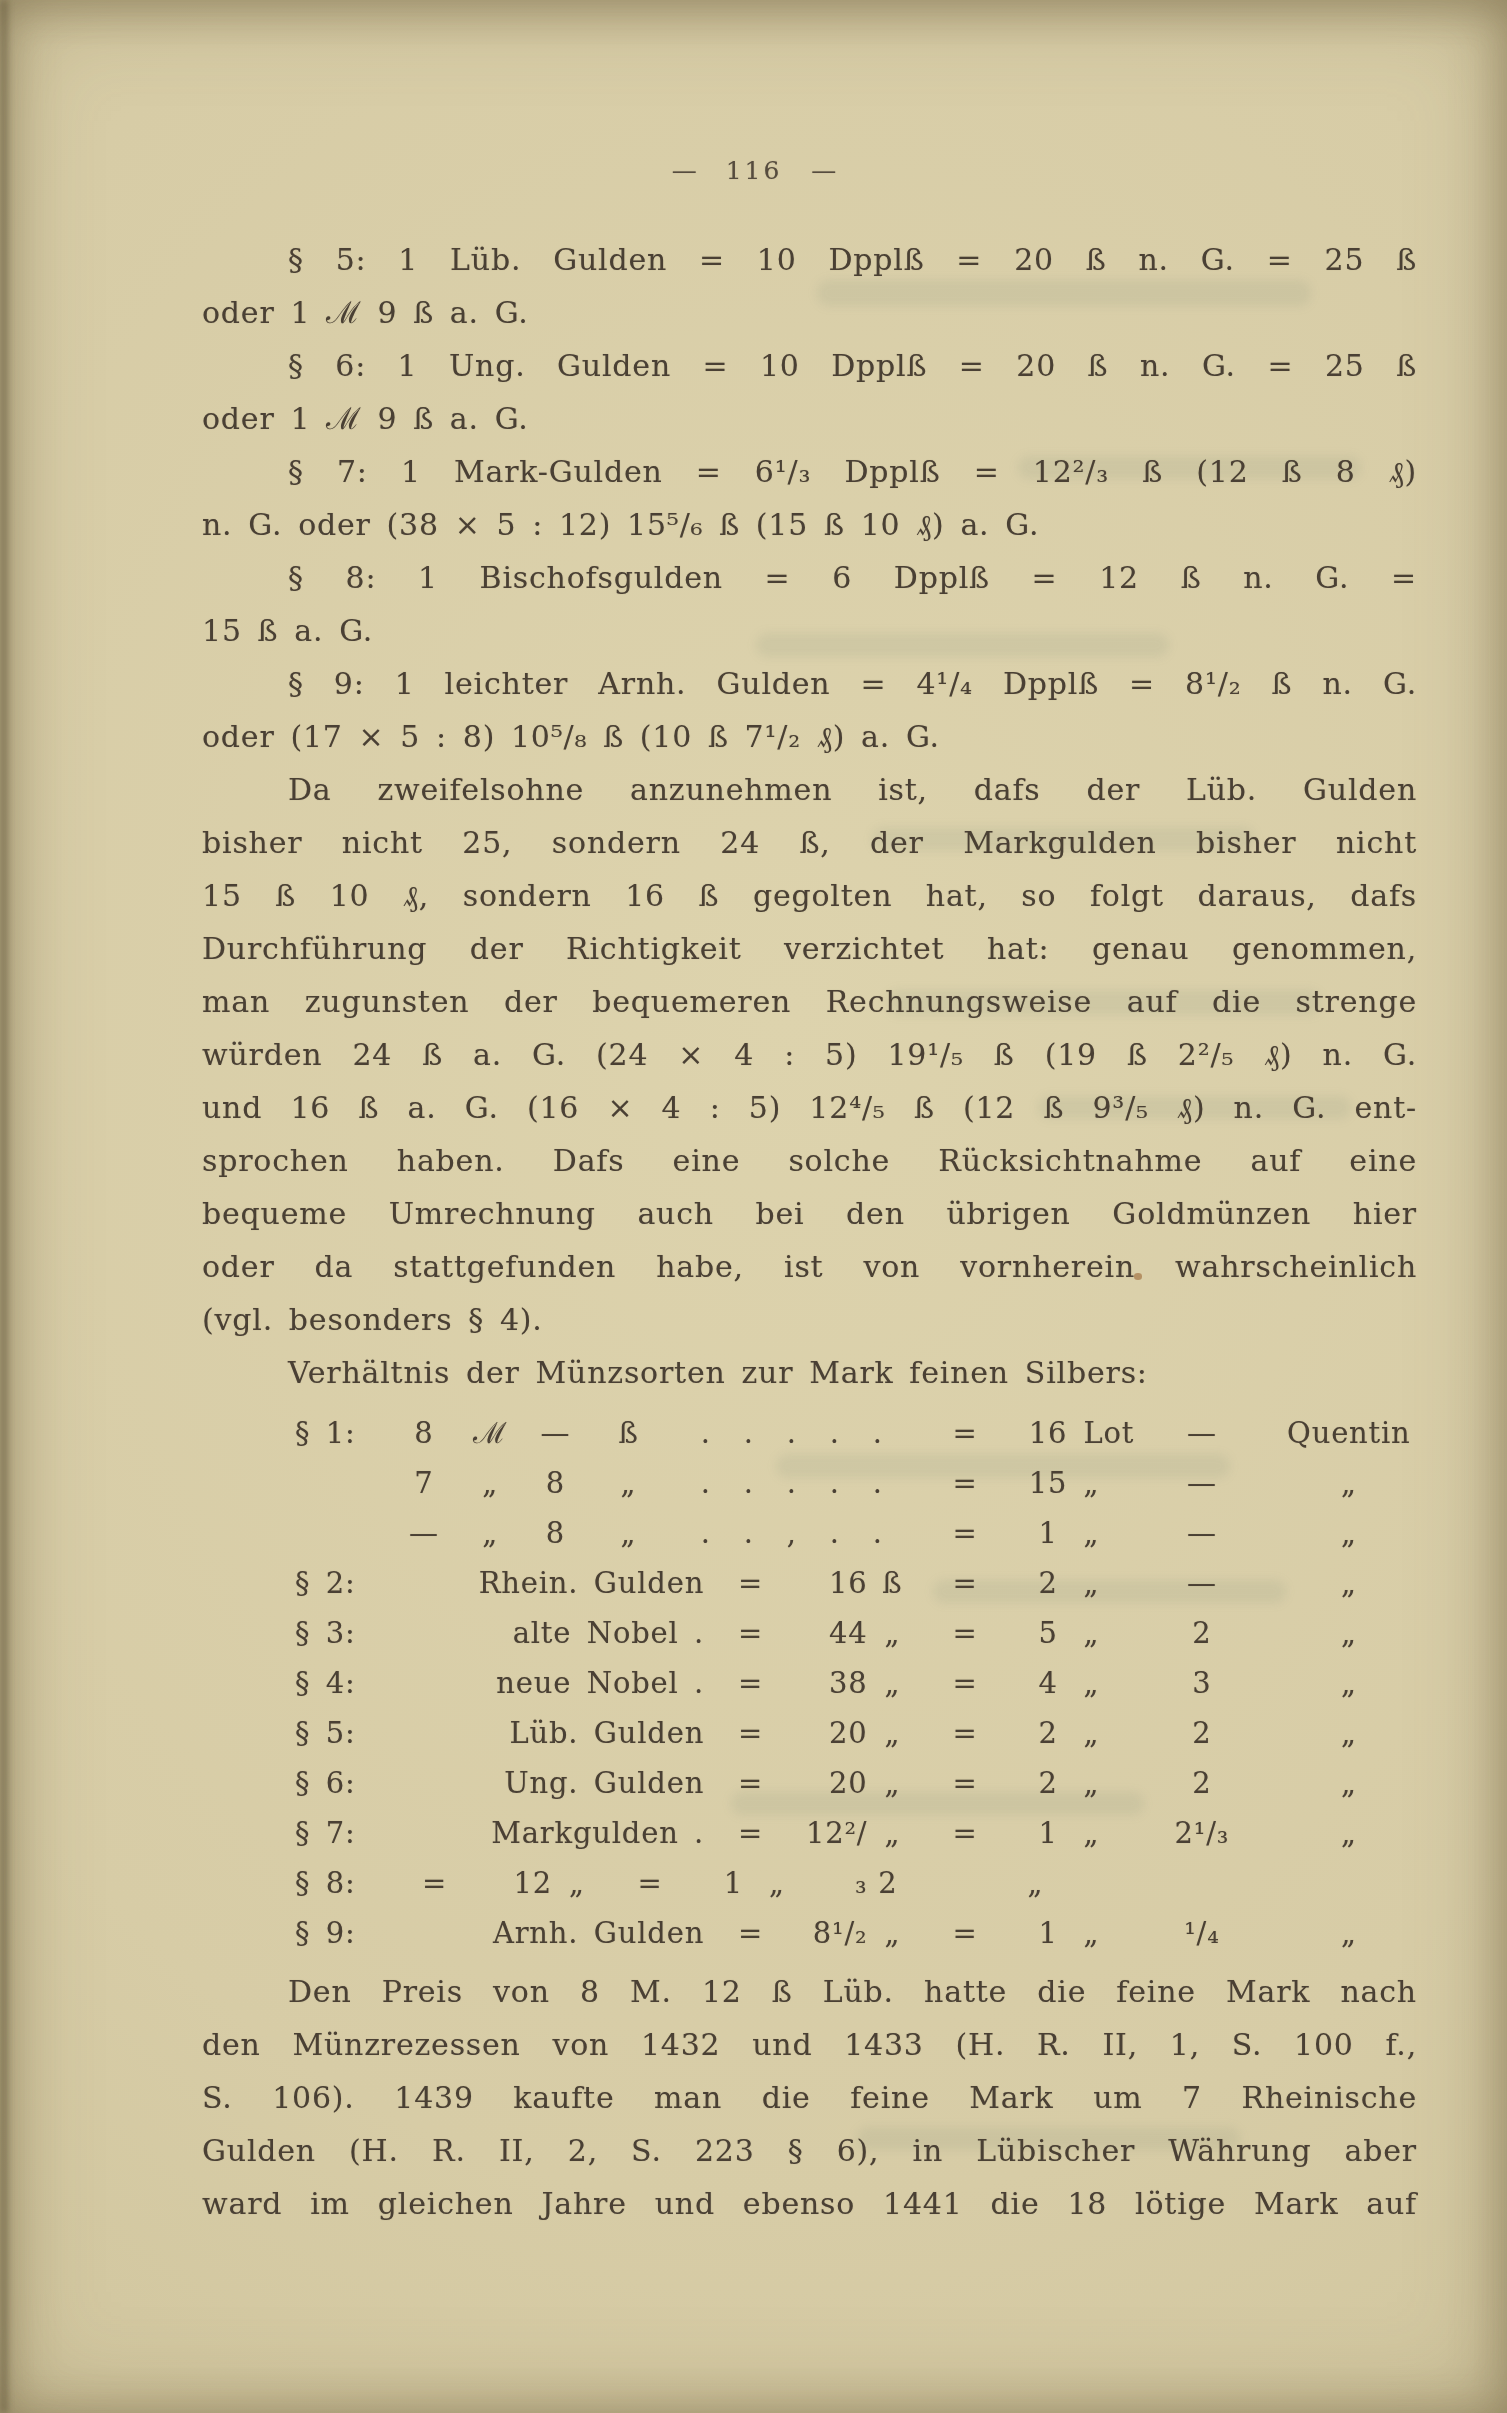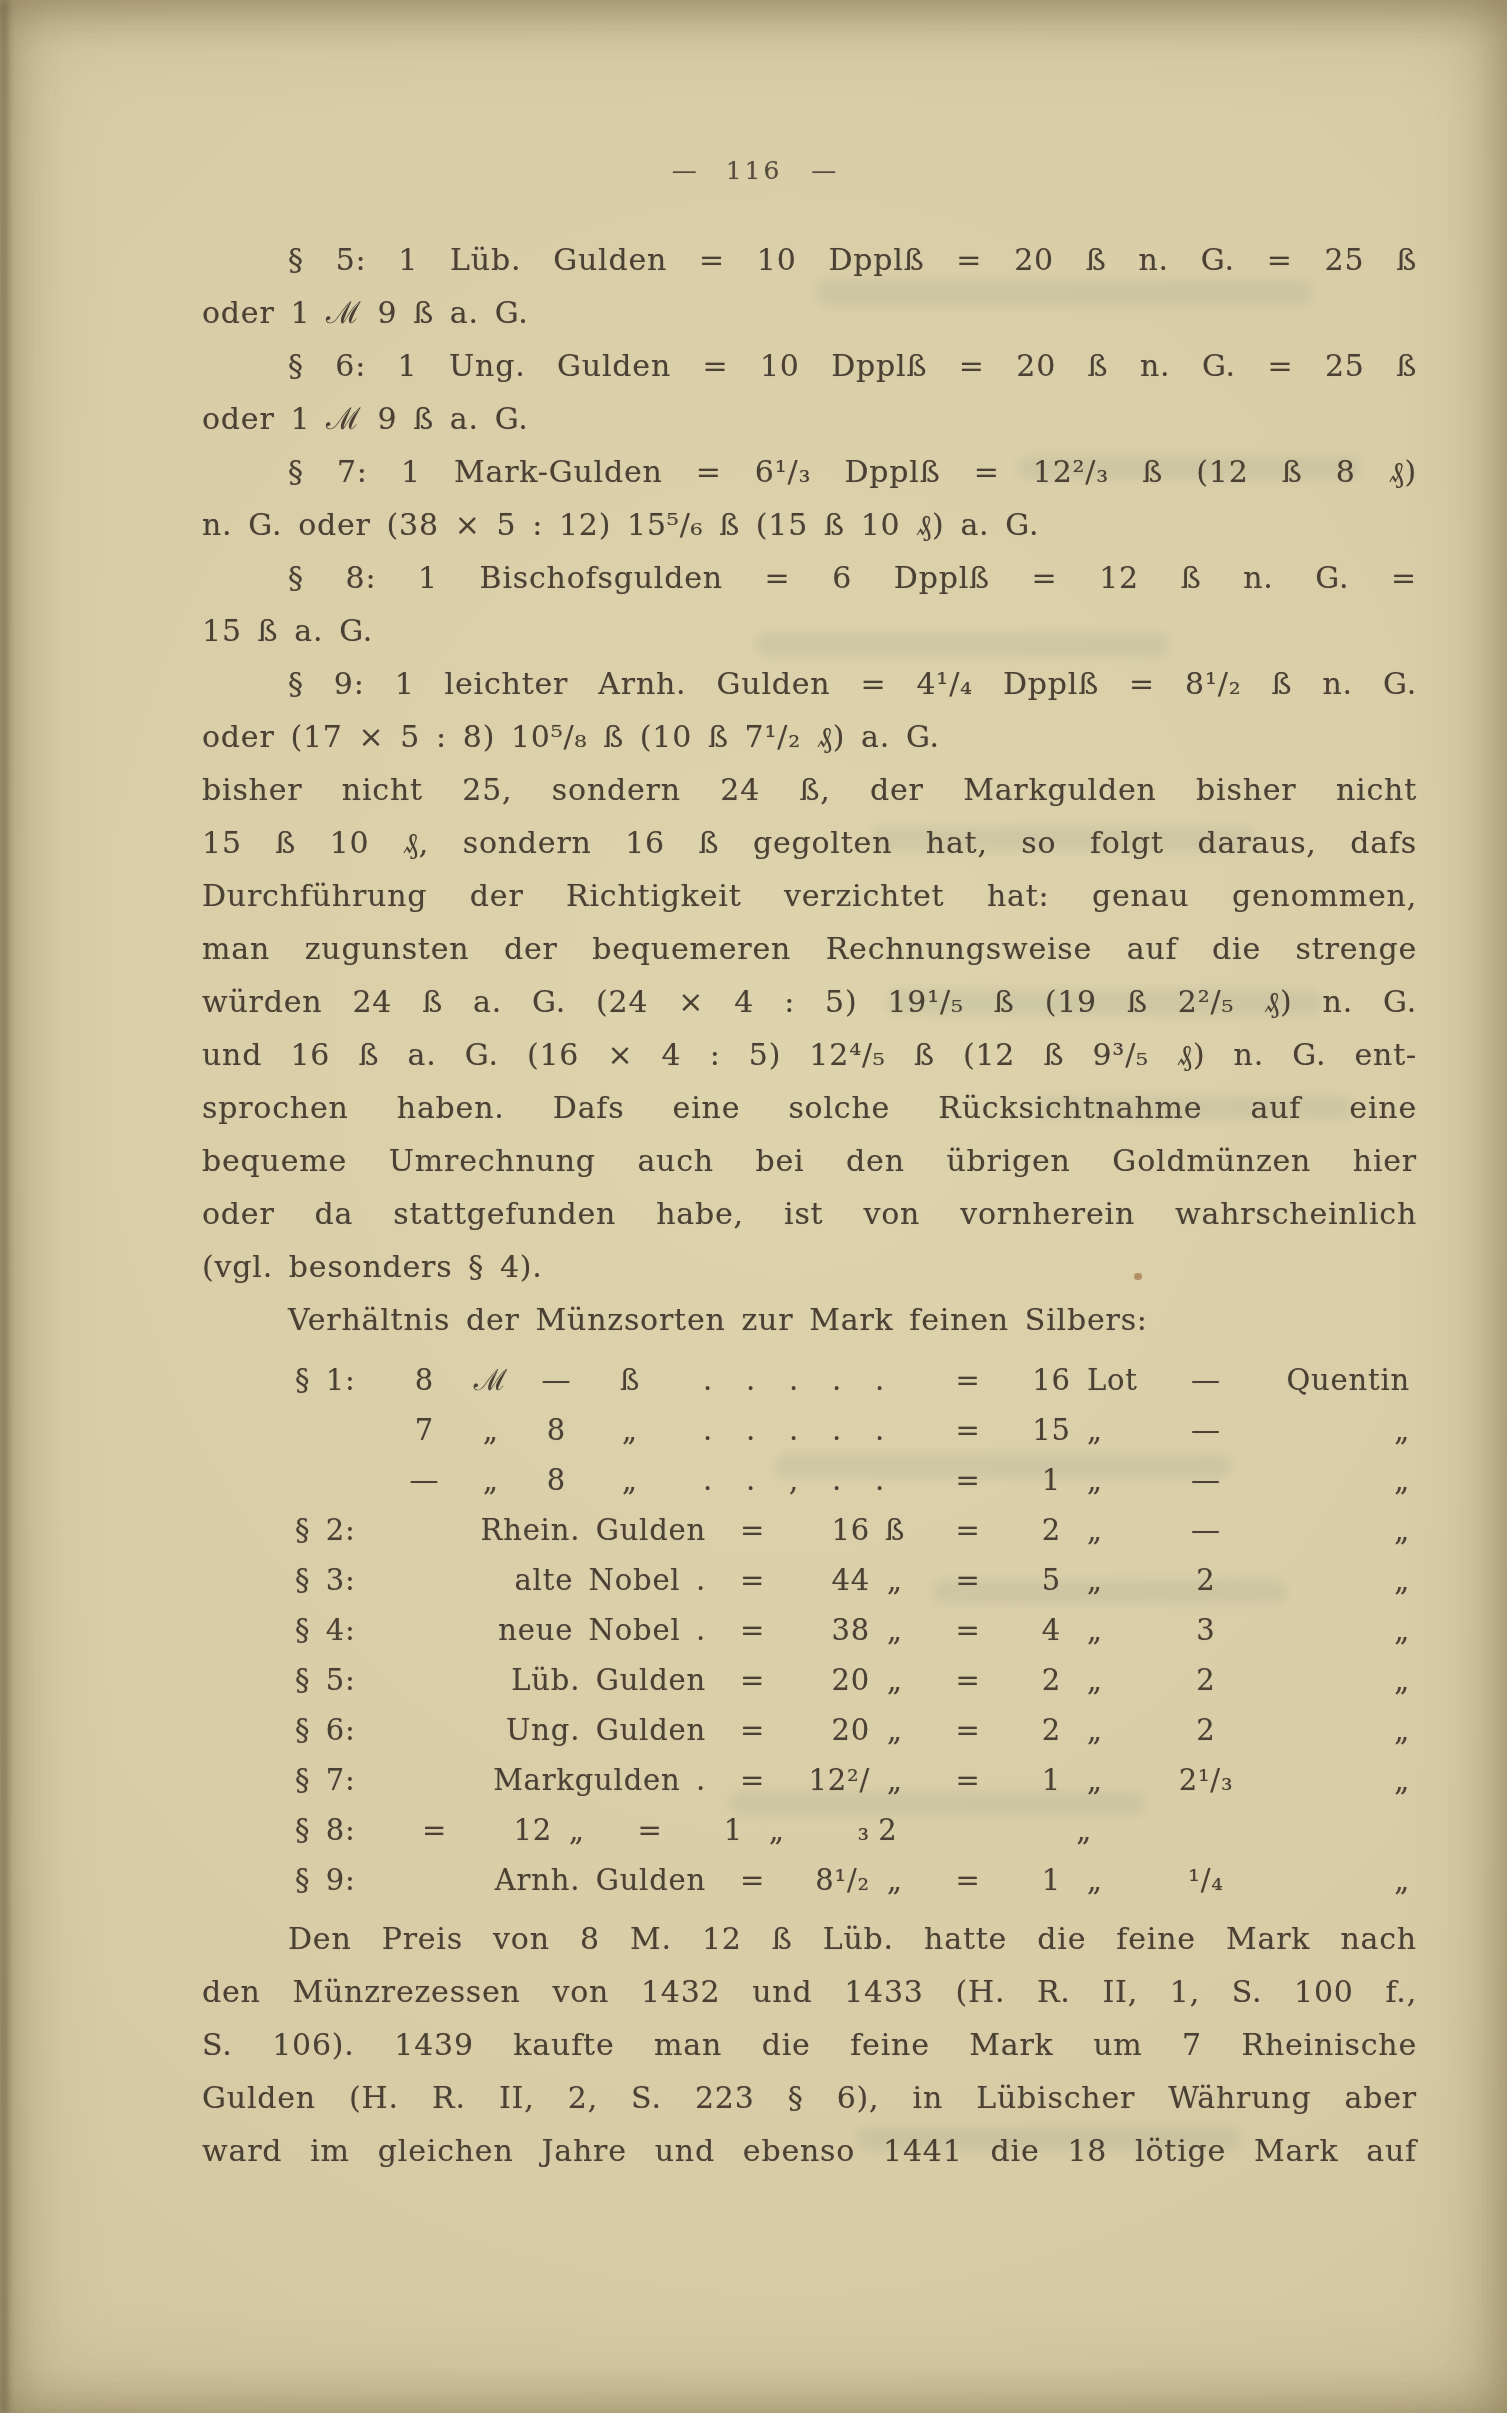--- a/index.html
+++ b/index.html
@@ -44,21 +44,21 @@
   .c-u2s {width:76px;text-align:center;}
   .c-dots{width:252px;text-align:center;word-spacing:23px;}
   .c-name{width:318px;text-align:right;}
   .c-eq1 {width:93px;text-align:center;}
   .c-v1  {width:71px;text-align:right;}
   .c-u1  {width:50px;text-align:center;}
   .c-eq2 {width:96px;text-align:center;}
   .c-v2  {width:71px;text-align:center;}
   .c-lot {width:71px;text-align:left;}
   .c-v3  {width:96px;text-align:center;}
-  .c-q   {width:151px;text-align:right;padding-left:5px;}
+  .c-q   {width:151px;text-align:center;padding-left:5px;margin-left:19px;}
 </style>
 </head>
 <body>
 
 <div class="page">
 
   <div class="edge-left"></div>
 
   <div class="smudge" style="left:817px;top:280px;width:494px;height:26px;"></div>
   <div class="smudge" style="left:1018px;top:456px;width:343px;height:23px;"></div>
@@ -97,20 +97,21 @@
       <div class="line just indent">§ 8: 1 Bischofsgulden = 6 Dpplß = 12 ß n. G. =</div>
       <div class="line">15 ß a. G.</div>
     </div>
 
     <div>
       <div class="line just indent">§ 9: 1 leichter Arnh. Gulden = 4¹/₄ Dpplß = 8¹/₂ ß n. G.</div>
       <div class="line">oder (17 × 5 : 8) 10⁵/₈ ß (10 ß 7¹/₂ ₰) a. G.</div>
     </div>
 
     <div>
+      <div class="line just indent">Da zweifelsohne anzunehmen ist, dafs der Lüb. Gulden</div>
       <div class="line just">bisher nicht 25, sondern 24 ß, der Markgulden bisher nicht</div>
       <div class="line just">15 ß 10 ₰, sondern 16 ß gegolten hat, so folgt daraus, dafs</div>
       <div class="line just">Durchführung der Richtigkeit verzichtet hat: genau genommen,</div>
       <div class="line just">man zugunsten der bequemeren Rechnungsweise auf die strenge</div>
       <div class="line just">würden 24 ß a. G. (24 × 4 : 5) 19¹/₅ ß (19 ß 2²/₅ ₰) n. G.</div>
       <div class="line just">und 16 ß a. G. (16 × 4 : 5) 12⁴/₅ ß (12 ß 9³/₅ ₰) n. G. ent-</div>
       <div class="line just">sprochen haben.  Dafs eine solche Rücksichtnahme auf eine</div>
       <div class="line just">bequeme Umrechnung auch bei den übrigen Goldmünzen hier</div>
       <div class="line just">oder da stattgefunden habe, ist von vornherein wahrscheinlich</div>
       <div class="line">(vgl. besonders § 4).</div>

